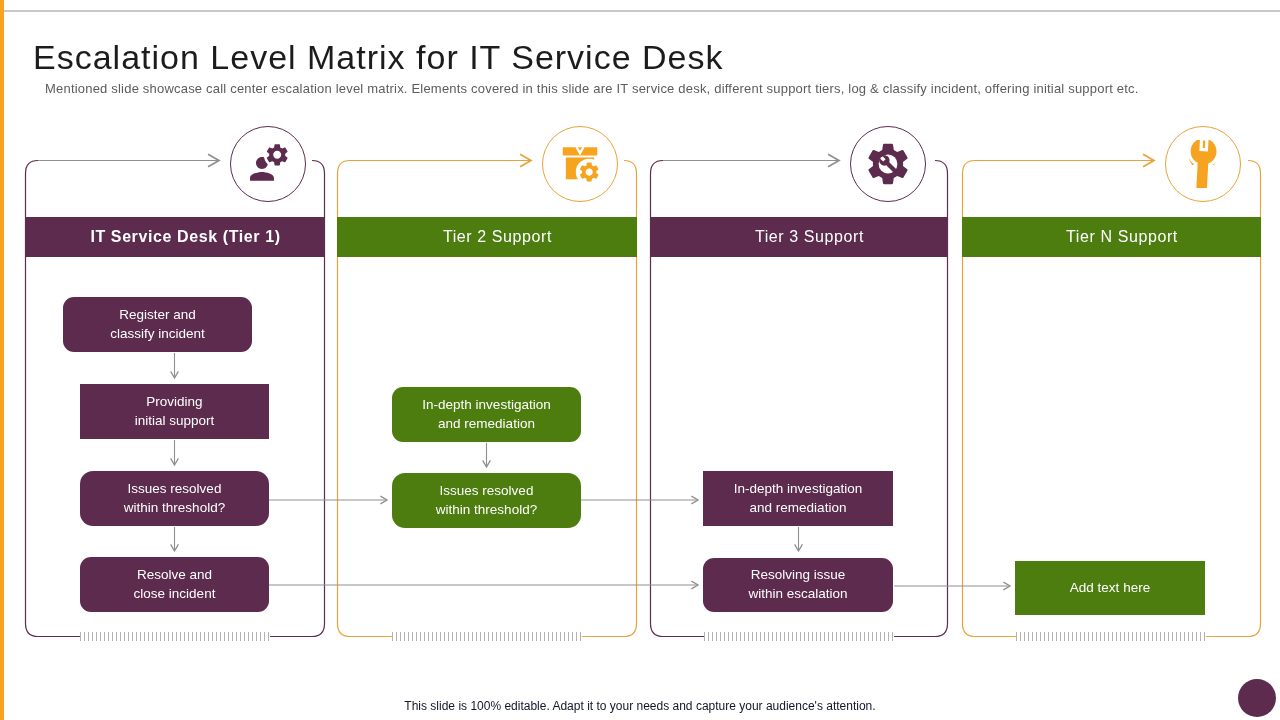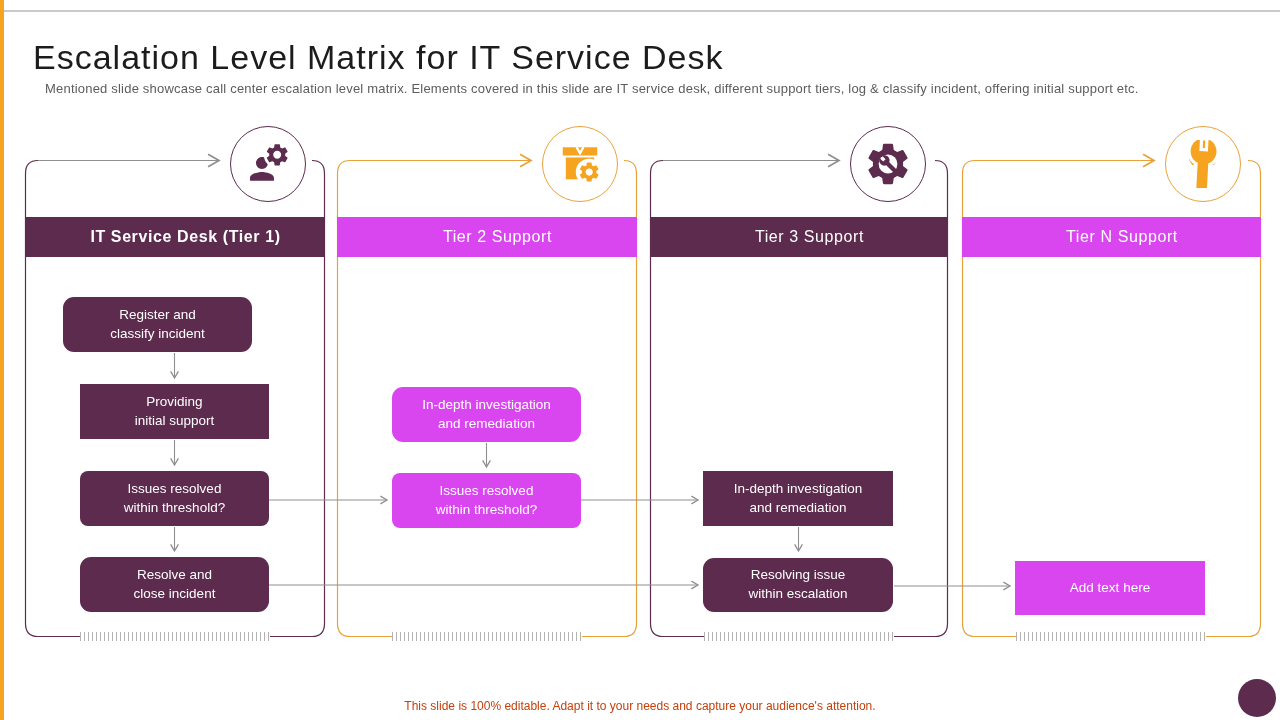--- a/index.html
+++ b/index.html
@@ -20,28 +20,28 @@
   .hdr.bold { font-weight:bold; }
 
   .circle { position:absolute; top:126px; width:76px; height:76px; border-radius:50%; background:#fff;
             z-index:3; display:flex; align-items:center; justify-content:center; }
   .circle.purple-b { border:1.5px solid #5c2b4d; }
   .circle.orange-b { border:1.5px solid #e8a23b; }
 
   .box { position:absolute; z-index:2; display:flex; align-items:center; justify-content:center;
          text-align:center; color:#fff; font-size:13.5px; line-height:1.4; white-space:pre-line; }
   .purple { background:#5c2b4d; }
-  .orange { background:#d946ef; }
+  .orange { background:#4d7c0f; }
   .r12 { border-radius:11px; }
-  .r18 { border-radius:8px; }
+  .r18 { border-radius:13px; }
 
   .dash-strip { position:absolute; top:632px; width:190px; height:9px; z-index:2; background-color:#fff;
     background-image:repeating-linear-gradient(90deg,#b3b3b3 0 1px,transparent 1px 4px); }
 
-  .footer { position:absolute; left:0; top:699px; width:1280px; text-align:center; font-size:12px; color:#c2410c; }
+  .footer { position:absolute; left:0; top:699px; width:1280px; text-align:center; font-size:12px; color:#0f172a; }
   .corner-dot { position:absolute; left:1238px; top:679px; width:38px; height:38px; border-radius:50%;
                 background:#5c2b4d; }
 </style>
 </head>
 <body>
 
 <div class="slide">
 
   <div class="top-rule"></div>
   <div class="left-accent"></div>

